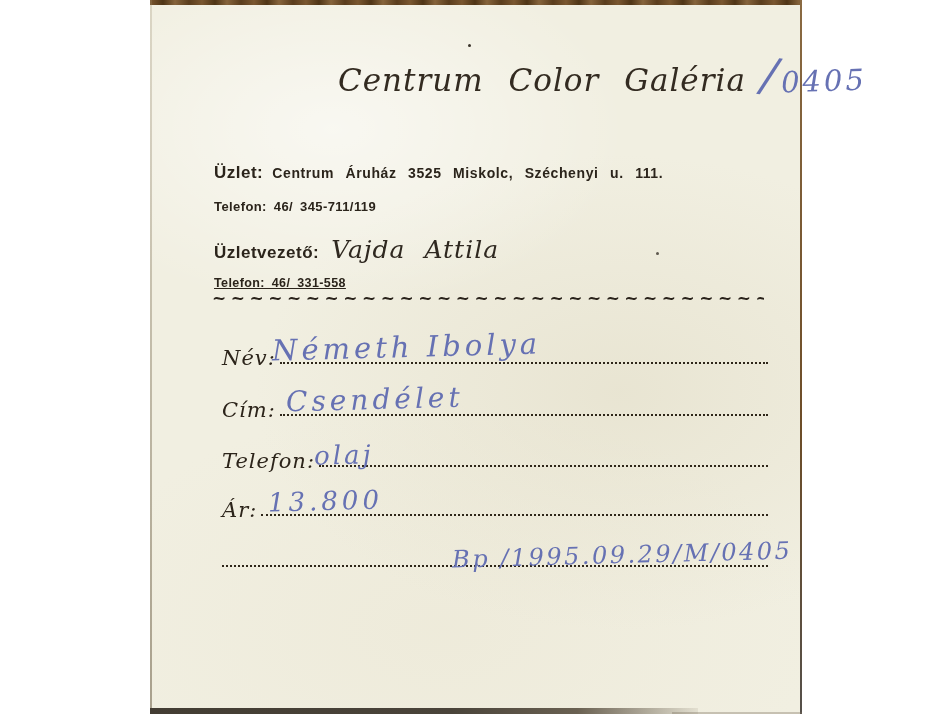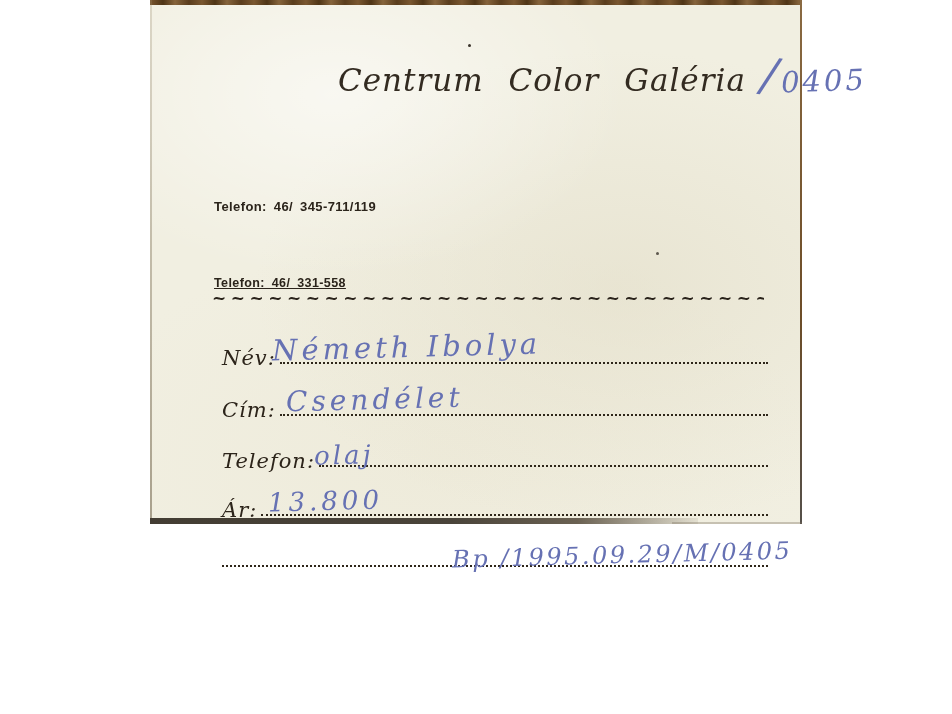--- a/index.html
+++ b/index.html
@@ -1,20 +1,20 @@
 <!DOCTYPE html>
 <html><head>
 <meta charset="utf-8">
 <style>
   html,body{margin:0;padding:0;background:#ffffff;width:952px;height:714px;overflow:hidden;}
   .page{position:relative;width:952px;height:714px;background:#ffffff;font-family:"Liberation Sans",sans-serif;}
 
   
   .card{
-    position:absolute;left:150px;top:0;width:652px;height:524px;
+    position:absolute;left:150px;top:0;width:652px;height:714px;
     background-color:#f1efe1;
     background-image:
       radial-gradient(ellipse 420px 260px at 28% 18%, rgba(255,255,255,0.55), rgba(255,255,255,0) 70%),
       radial-gradient(ellipse 520px 340px at 72% 55%, rgba(222,216,192,0.45), rgba(222,216,192,0) 70%),
       radial-gradient(ellipse 500px 300px at 45% 88%, rgba(236,232,214,0.6), rgba(236,232,214,0) 75%);
     overflow:visible;
   }
   .edge-top{position:absolute;top:0;left:0;width:100%;height:5px;
     background:repeating-linear-gradient(90deg,#7a5730 0px,#4f3516 13px,#86643c 25px,#5a3d1d 39px,#7a5730 52px);}
   .edge-right{position:absolute;top:0;right:0;width:2px;height:100%;background:linear-gradient(180deg,#8a6a42,#6d4d28 60%,#55504a);}
@@ -80,22 +80,29 @@
     <div class="edge-top"></div>
     <div class="edge-left"></div>
     <div class="edge-right"></div>
 
     <div class="header-row">
       <span class="script gallery-name">Centrum Color Galéria</span>
       <span class="hw hw-slash">/</span>
       <span class="hw hw-cardnum">0405</span>
     </div>
 
+    <div class="shop-line ink">
+      <span class="sansb shop-label">Üzlet:</span><span class="sansb shop-address">Centrum Áruház 3525 Miskolc, Széchenyi u. 111.</span>
+    </div>
     <div class="sansb phone1 ink">Telefon: 46/ 345-711/119</div>
 
+    <div class="manager-line ink">
+      <span class="sansb manager-label">Üzletvezető:</span>
+      <span class="script manager-name">Vajda Attila</span>
+    </div>
     <div class="sansb phone2 ink">Telefon: 46/ 331-558</div>
 
     <div class="tilde-row">~~~~~~~~~~~~~~~~~~~~~~~~~~~~~~~~~~~~~~</div>
 
     <div class="fields">
       <div class="field-row">
         <span class="script field-label">Név:</span>
         <span class="dotted-line"></span>
         <span class="hw hw-value">Németh Ibolya</span>
       </div>

